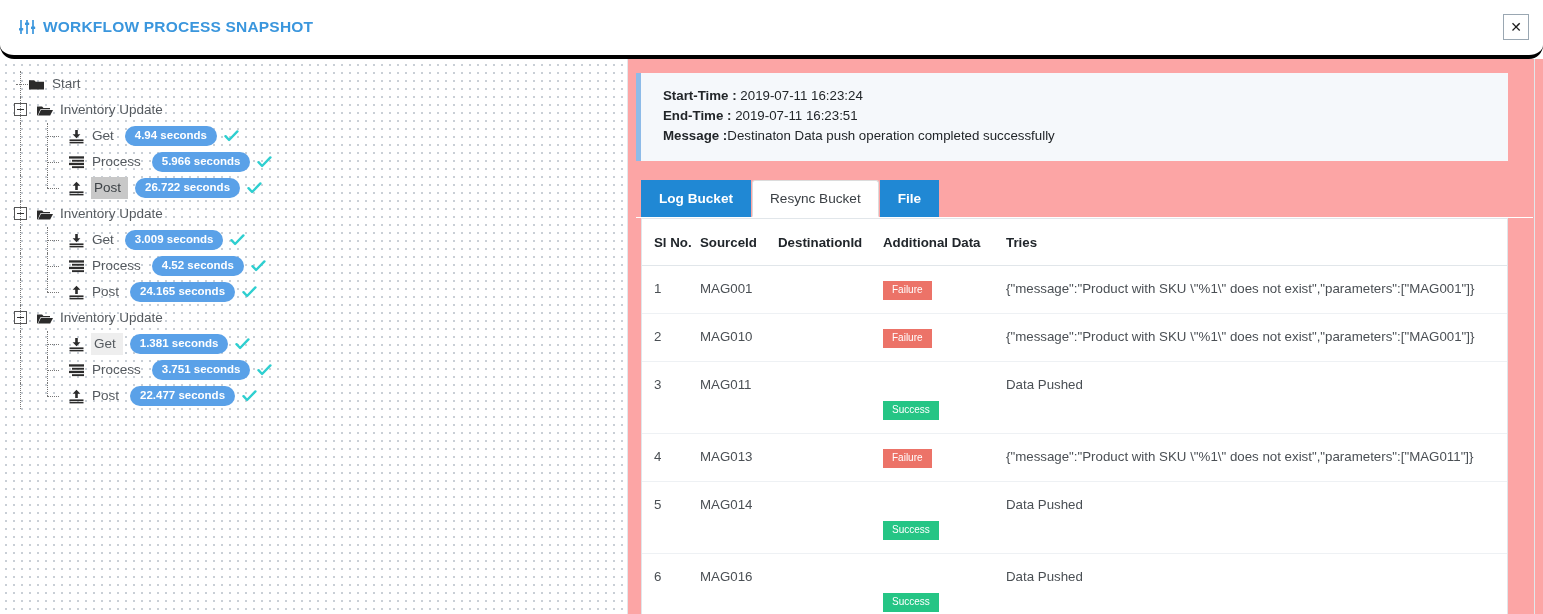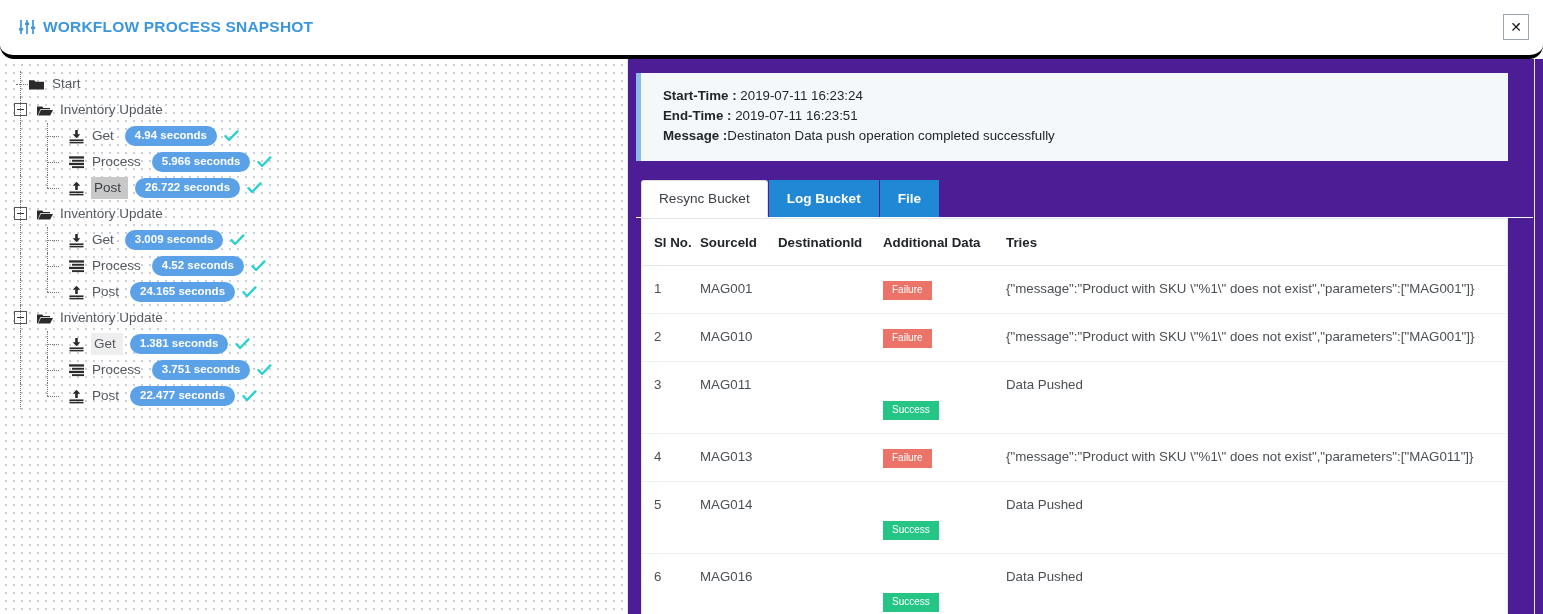--- a/index.html
+++ b/index.html
@@ -142,21 +142,21 @@
     margin-left: 7px;
     flex: 0 0 auto;
   }
 
   
   .detail-panel {
     flex: 1;
     height: 100%;
     position: relative;
     overflow: hidden;
-    background: #4c1d95;
+    background: #fca5a5;
     padding: 14px 10px 0 8px;
   }
 
   .info-box {
     background: #f5f8fb;
     border-left: 5px solid #8dbbe8;
     padding: 13px 18px 15px 22px;
     font-size: 13.3px;
     color: #222629;
     line-height: 20px;
@@ -469,22 +469,22 @@
       </div>
       <div>
         <b>End-Time :</b><span> 2019-07-11 16:23:51</span>
       </div>
       <div>
         <b>Message :</b><span>Destinaton Data push operation completed successfully</span>
       </div>
     </div>
 
     <div class="tabs-row" id="tabs-row">
+        <div class="tab inactive">Log Bucket</div>
         <div class="tab active">Resync Bucket</div>
-        <div class="tab inactive">Log Bucket</div>
         <div class="tab inactive">File</div>
       </div>
 
     <div class="table-wrap">
       <table class="log-table">
         <thead>
           <tr id="table-head-row">
               <th class="col-sl">Sl No.</th>
               <th class="col-src">SourceId</th>
               <th class="col-dest">DestinationId</th>

